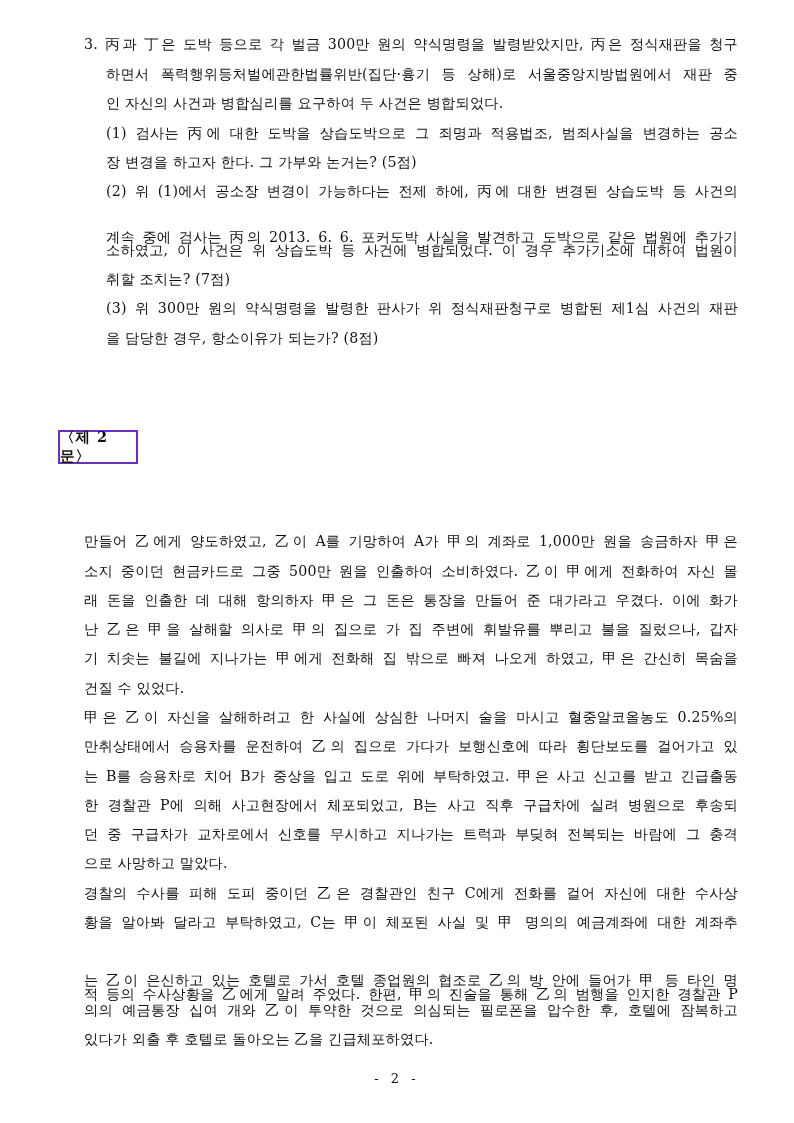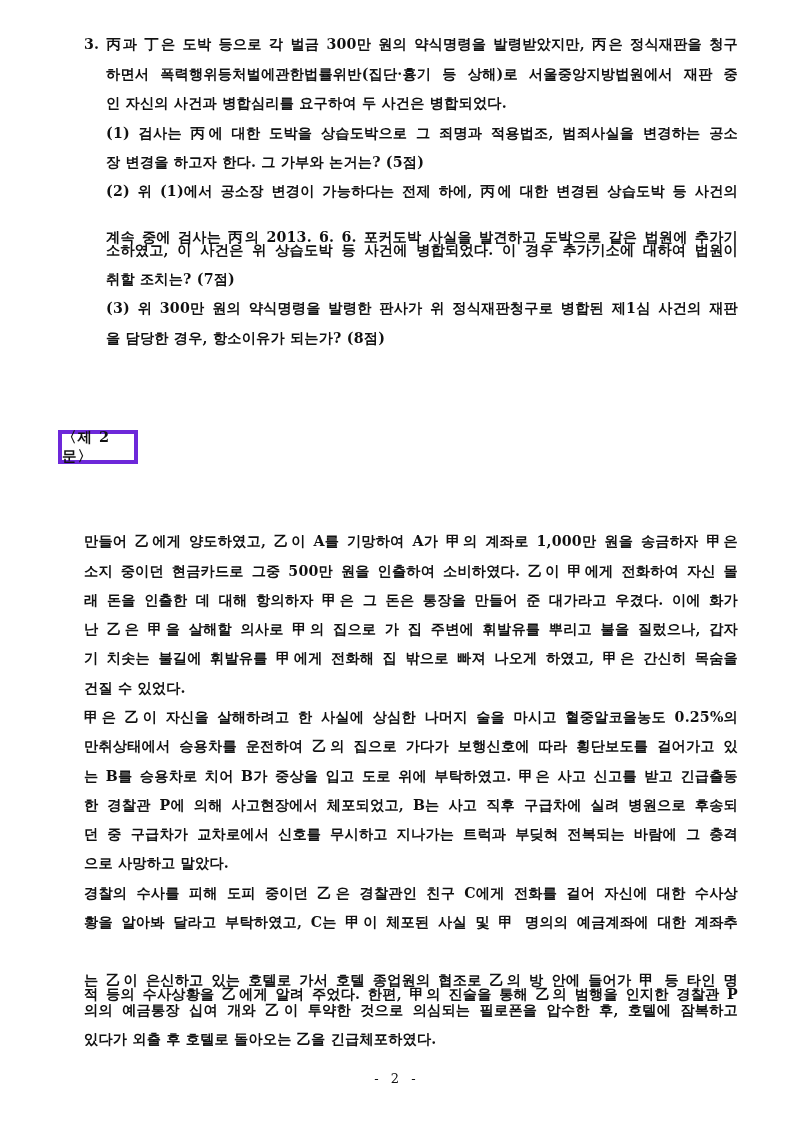--- a/index.html
+++ b/index.html
@@ -19,34 +19,33 @@
       position: absolute;
       left: 0; top: 0;
       width: 794px; height: 1123px;
     }
     .line {
       position: absolute;
       font-size: 14.2px;
       line-height: 20px;
       white-space: nowrap;
       letter-spacing: 0.2px;
-      font-weight: bold;
     }
     .justify {
       text-align: justify;
       text-align-last: justify;
       white-space: normal;
     }
     .section-box {
       position: absolute;
       left: 58px;
       top: 430px;
       width: 80px;
       height: 34px;
-      border: 4px solid #6d28d9;
+      border: 2px solid #6d28d9;
       box-sizing: border-box;
       display: flex;
       align-items: center;
       justify-content: center;
       font-size: 14.5px;
       font-weight: bold;
       letter-spacing: 1px;
     }
     .page-number {
       position: absolute;
@@ -79,21 +78,21 @@
   <div class="line" style="left:106px; top:328px;">을 담당한 경우, 항소이유가 되는가? (8점)</div>
 
   <div class="section-box">
     <span>〈제 2 문〉</span>
   </div>
 
   <div class="line justify" style="left:84px; top:531px; width:654px;">만들어 乙에게 양도하였고, 乙이 A를 기망하여 A가 甲의 계좌로 1,000만 원을 송금하자 甲은</div>
   <div class="line justify" style="left:84px; top:561px; width:654px;">소지 중이던 현금카드로 그중 500만 원을 인출하여 소비하였다. 乙이 甲에게 전화하여 자신 몰</div>
   <div class="line justify" style="left:84px; top:590px; width:654px;">래 돈을 인출한 데 대해 항의하자 甲은 그 돈은 통장을 만들어 준 대가라고 우겼다. 이에 화가</div>
   <div class="line justify" style="left:84px; top:619px; width:654px;">난 乙은 甲을 살해할 의사로 甲의 집으로 가 집 주변에 휘발유를 뿌리고 불을 질렀으나, 갑자</div>
-  <div class="line justify" style="left:84px; top:648px; width:654px;">기 치솟는 불길에 휘발유를 甲에게 전화해 집 밖으로 빠져 나오게 하였고, 甲은 간신히 목숨을</div>
+  <div class="line justify" style="left:84px; top:648px; width:654px;">기 치솟는 불길에 지나가는 甲에게 전화해 집 밖으로 빠져 나오게 하였고, 甲은 간신히 목숨을</div>
   <div class="line" style="left:84px; top:678px;">건질 수 있었다.</div>
   <div class="line justify" style="left:84px; top:707px; width:654px;">甲은 乙이 자신을 살해하려고 한 사실에 상심한 나머지 술을 마시고 혈중알코올농도 0.25%의</div>
   <div class="line justify" style="left:84px; top:736px; width:654px;">만취상태에서 승용차를 운전하여 乙의 집으로 가다가 보행신호에 따라 횡단보도를 걸어가고 있</div>
   <div class="line justify" style="left:84px; top:766px; width:654px;">는 B를 승용차로 치어 B가 중상을 입고 도로 위에 부탁하였고. 甲은 사고 신고를 받고 긴급출동</div>
   <div class="line justify" style="left:84px; top:795px; width:654px;">한 경찰관 P에 의해 사고현장에서 체포되었고, B는 사고 직후 구급차에 실려 병원으로 후송되</div>
   <div class="line justify" style="left:84px; top:824px; width:654px;">던 중 구급차가 교차로에서 신호를 무시하고 지나가는 트럭과 부딪혀 전복되는 바람에 그 충격</div>
   <div class="line" style="left:84px; top:853px;">으로 사망하고 말았다.</div>
   <div class="line justify" style="left:84px; top:912px; width:654px;">황을 알아봐 달라고 부탁하였고, C는 甲이 체포된 사실 및 甲 명의의 예금계좌에 대한 계좌추</div>
   <div class="line justify" style="left:84px; top:883px; width:654px;">경찰의 수사를 피해 도피 중이던 乙은 경찰관인 친구 C에게 전화를 걸어 자신에 대한 수사상</div>
   <div class="line justify" style="left:84px; top:984px; width:654px;">적 등의 수사상황을 乙에게 알려 주었다. 한편, 甲의 진술을 통해 乙의 범행을 인지한 경찰관 P</div>

